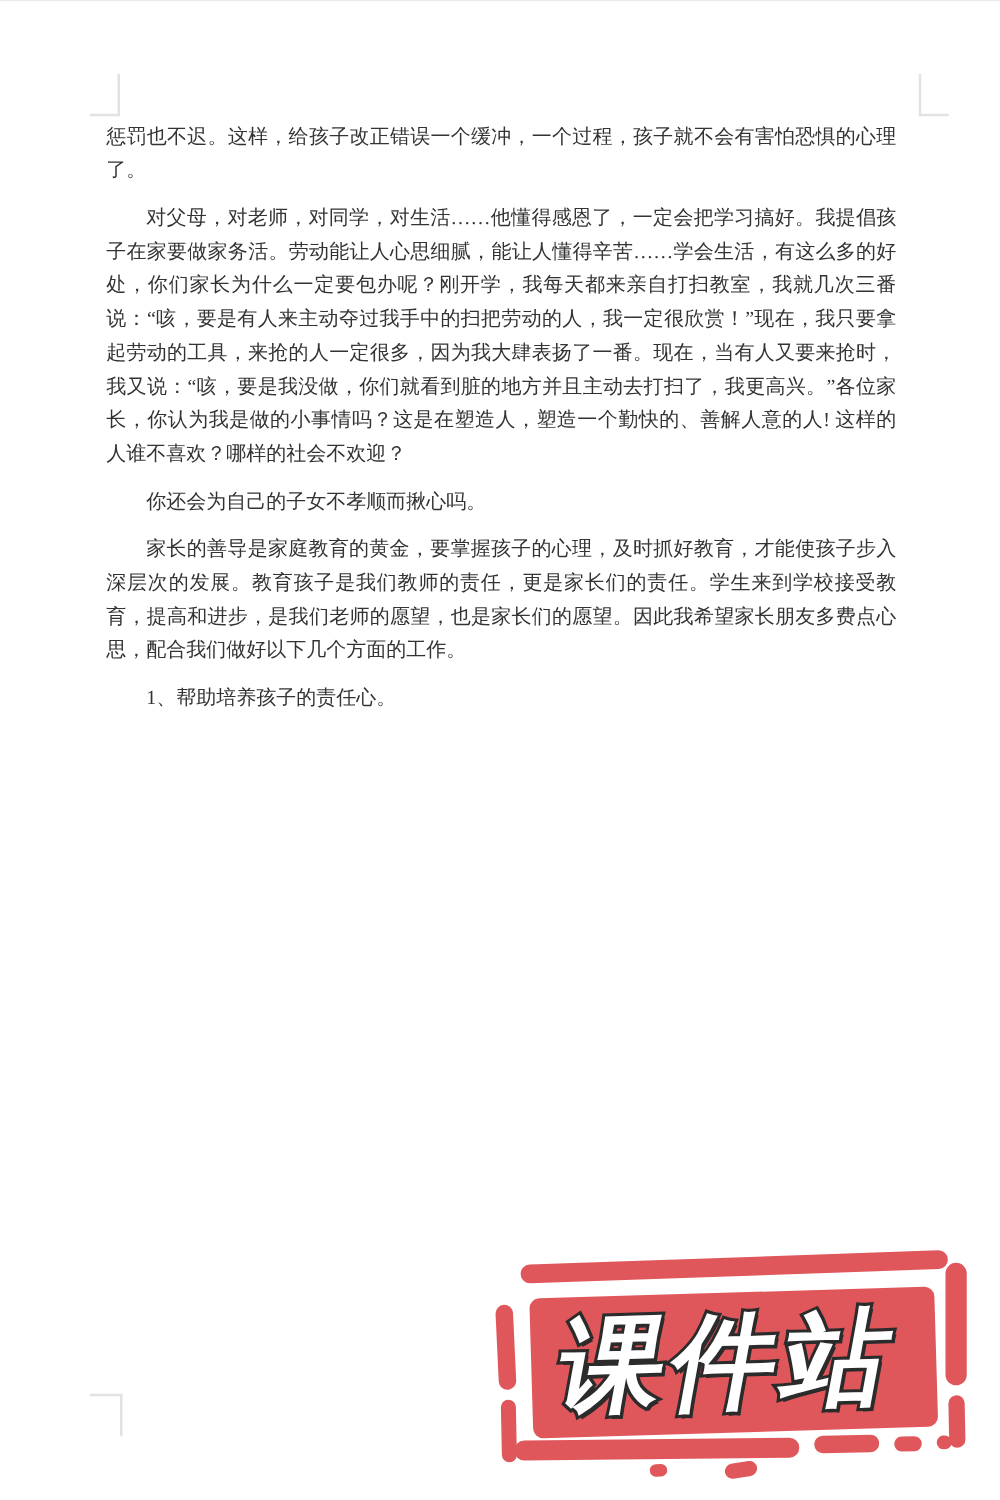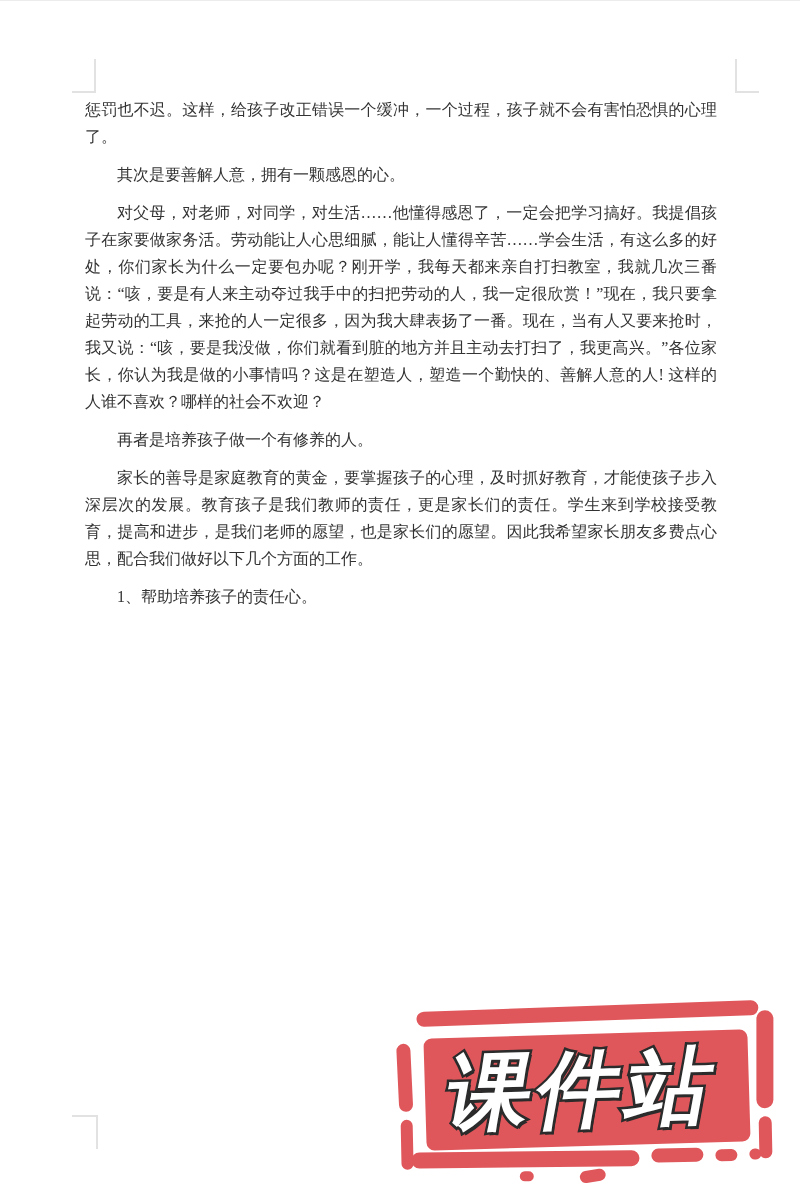--- a/index.html
+++ b/index.html
@@ -98,23 +98,22 @@
       <span class="h"></span>
     </div>
   <div class="mark mark-bl">
       <span class="v"></span>
       <span class="h"></span>
     </div>
 
   <div class="content">
 
   <p>惩罚也不迟。这样，给孩子改正错误一个缓冲，一个过程，孩子就不会有害怕恐惧的心理了。</p>
-      <p class="indent">其次是要善解人意，拥有一颗感恩的心。</p>
       <p class="indent">对父母，对老师，对同学，对生活……他懂得感恩了，一定会把学习搞好。我提倡孩子在家要做家务活。劳动能让人心思细腻，能让人懂得辛苦……学会生活，有这么多的好处，你们家长为什么一定要包办呢？刚开学，我每天都来亲自打扫教室，我就几次三番说：“咳，要是有人来主动夺过我手中的扫把劳动的人，我一定很欣赏！”现在，我只要拿起劳动的工具，来抢的人一定很多，因为我大肆表扬了一番。现在，当有人又要来抢时，我又说：“咳，要是我没做，你们就看到脏的地方并且主动去打扫了，我更高兴。”各位家长，你认为我是做的小事情吗？这是在塑造人，塑造一个勤快的、善解人意的人! 这样的人谁不喜欢？哪样的社会不欢迎？</p>
-      <p class="indent">再者是培养孩子做一个有修养的人。</p>
+      <p class="indent">你还会为自己的子女不孝顺而揪心吗。</p>
       <p class="indent">家长的善导是家庭教育的黄金，要掌握孩子的心理，及时抓好教育，才能使孩子步入深层次的发展。教育孩子是我们教师的责任，更是家长们的责任。学生来到学校接受教育，提高和进步，是我们老师的愿望，也是家长们的愿望。因此我希望家长朋友多费点心思，配合我们做好以下几个方面的工作。</p>
       <p class="indent">1、帮助培养孩子的责任心。</p>
     </div>
 
   <div class="stamp">
     <div class="bar bar-top"></div>
     <div class="bar bar-right1"></div>
     <div class="bar bar-right2"></div>
     <div class="bar bar-left1"></div>
     <div class="bar bar-left2"></div>

